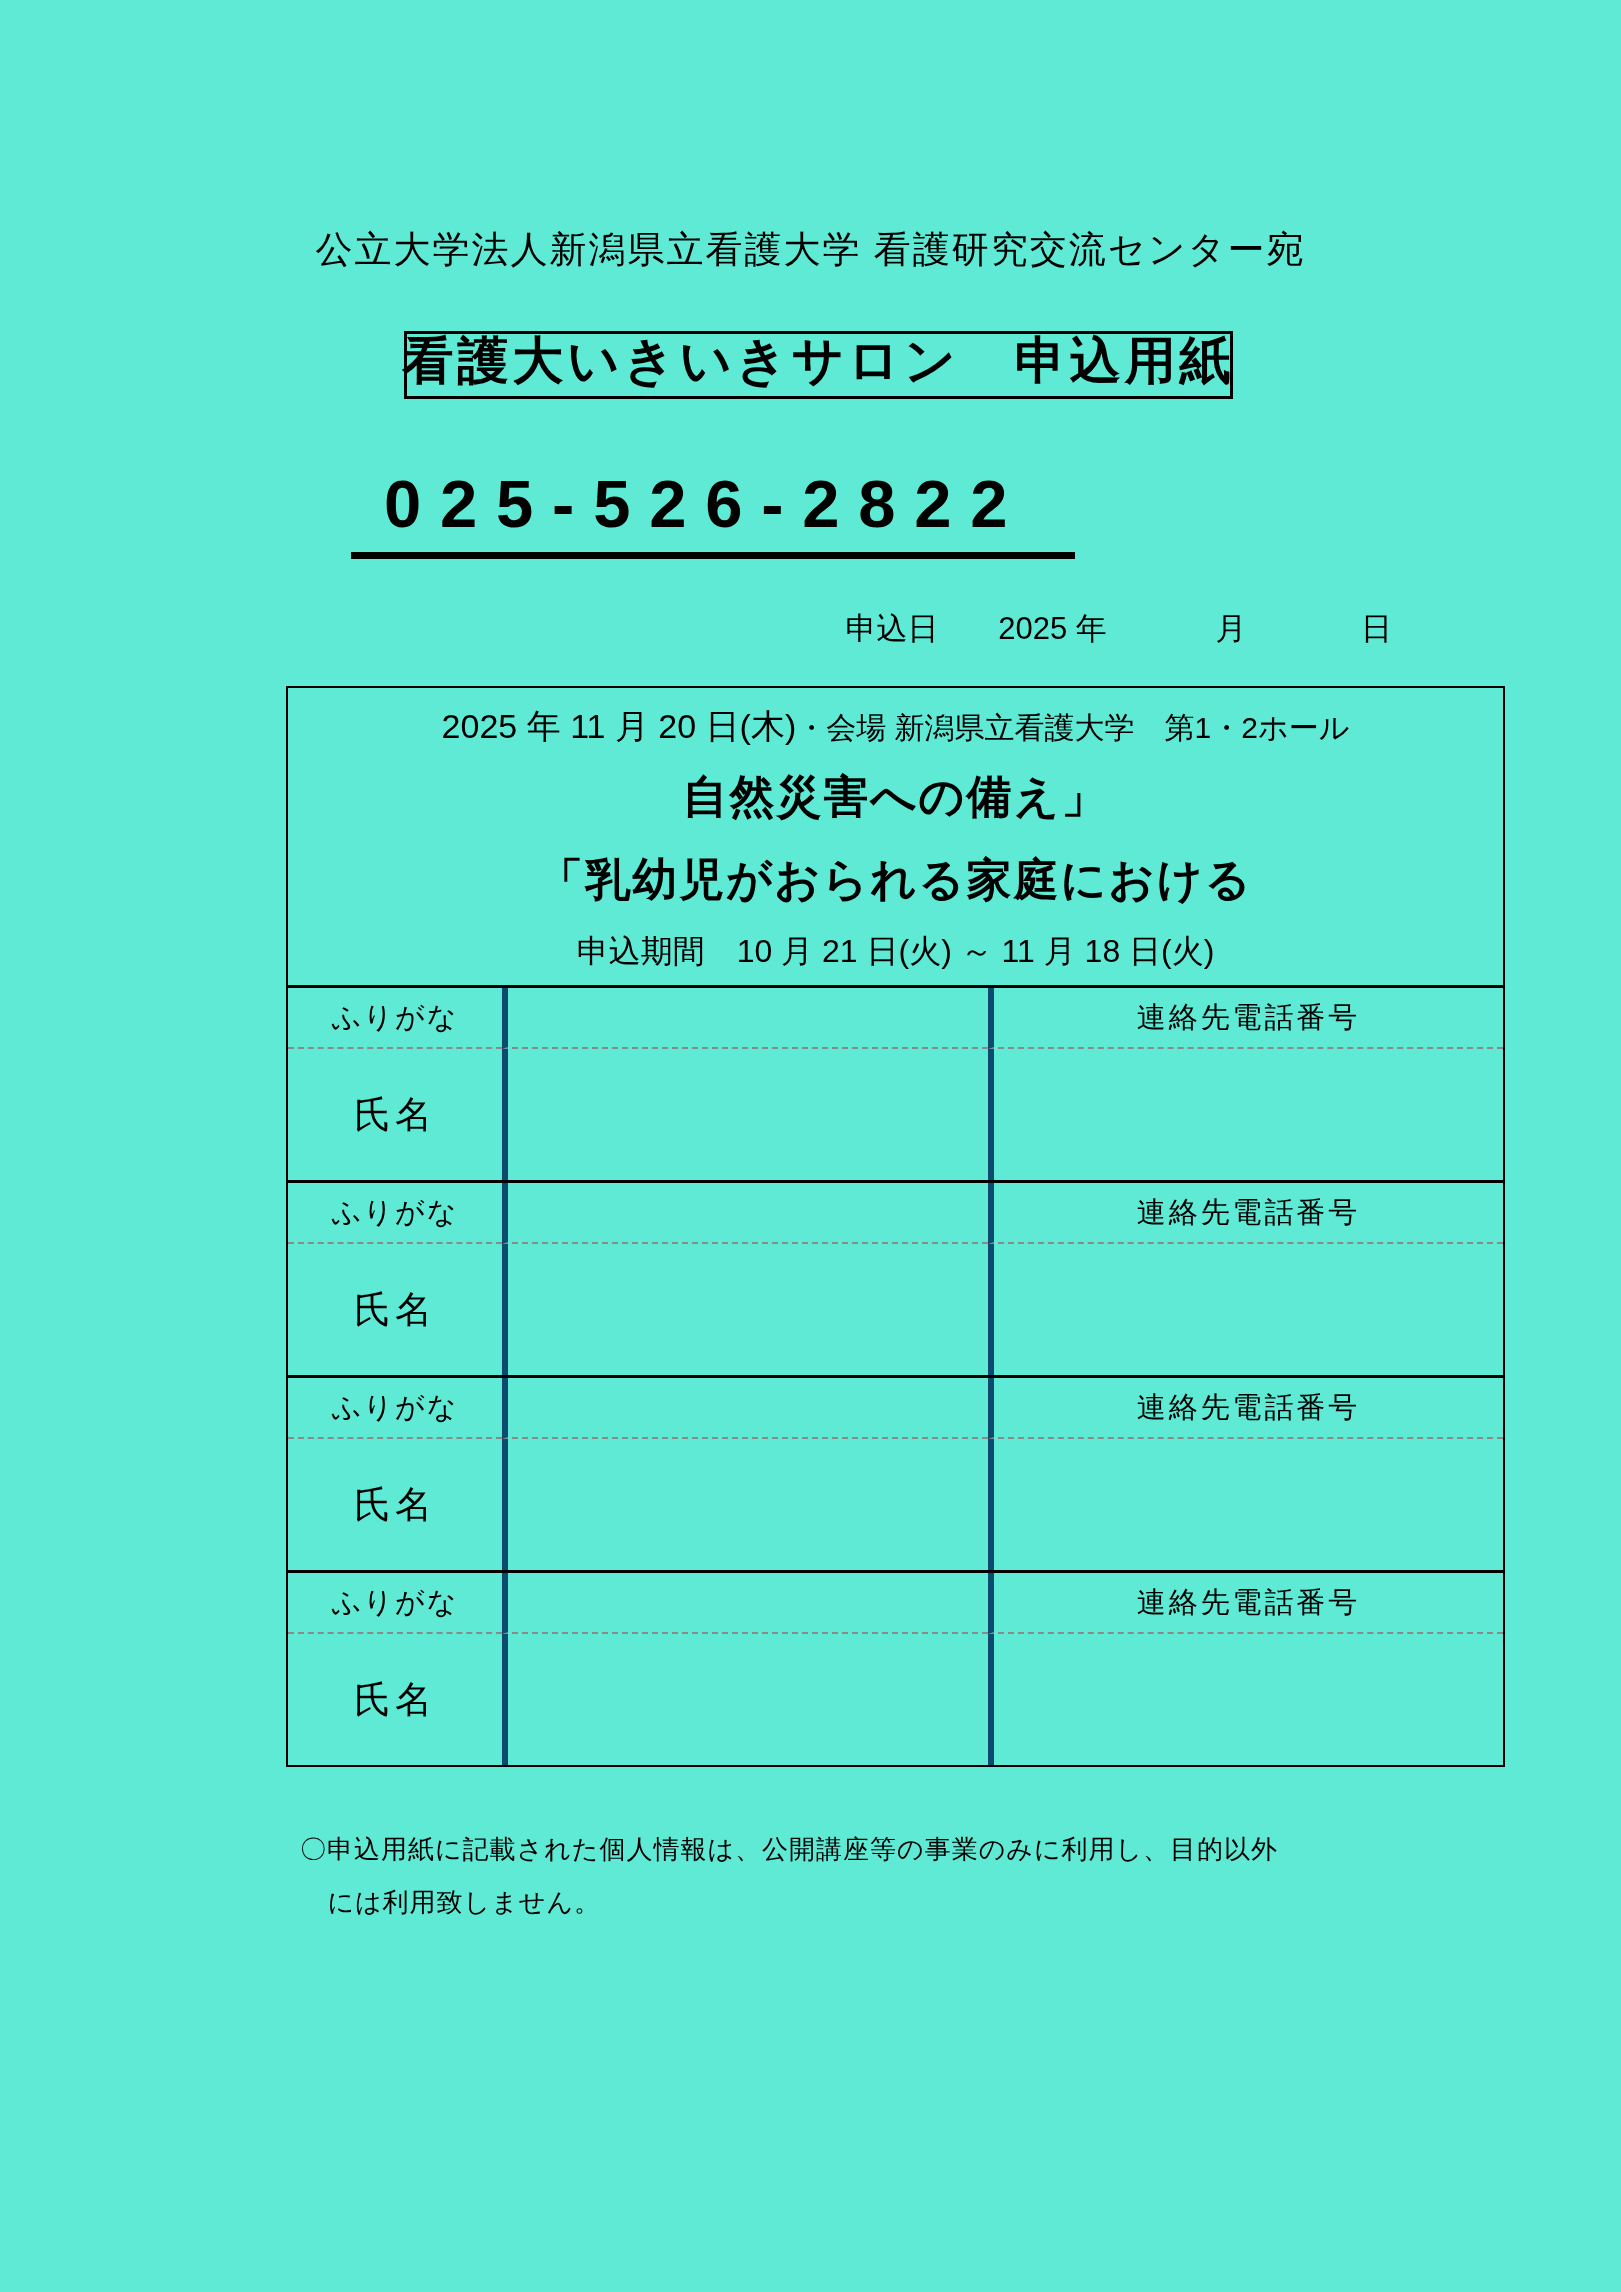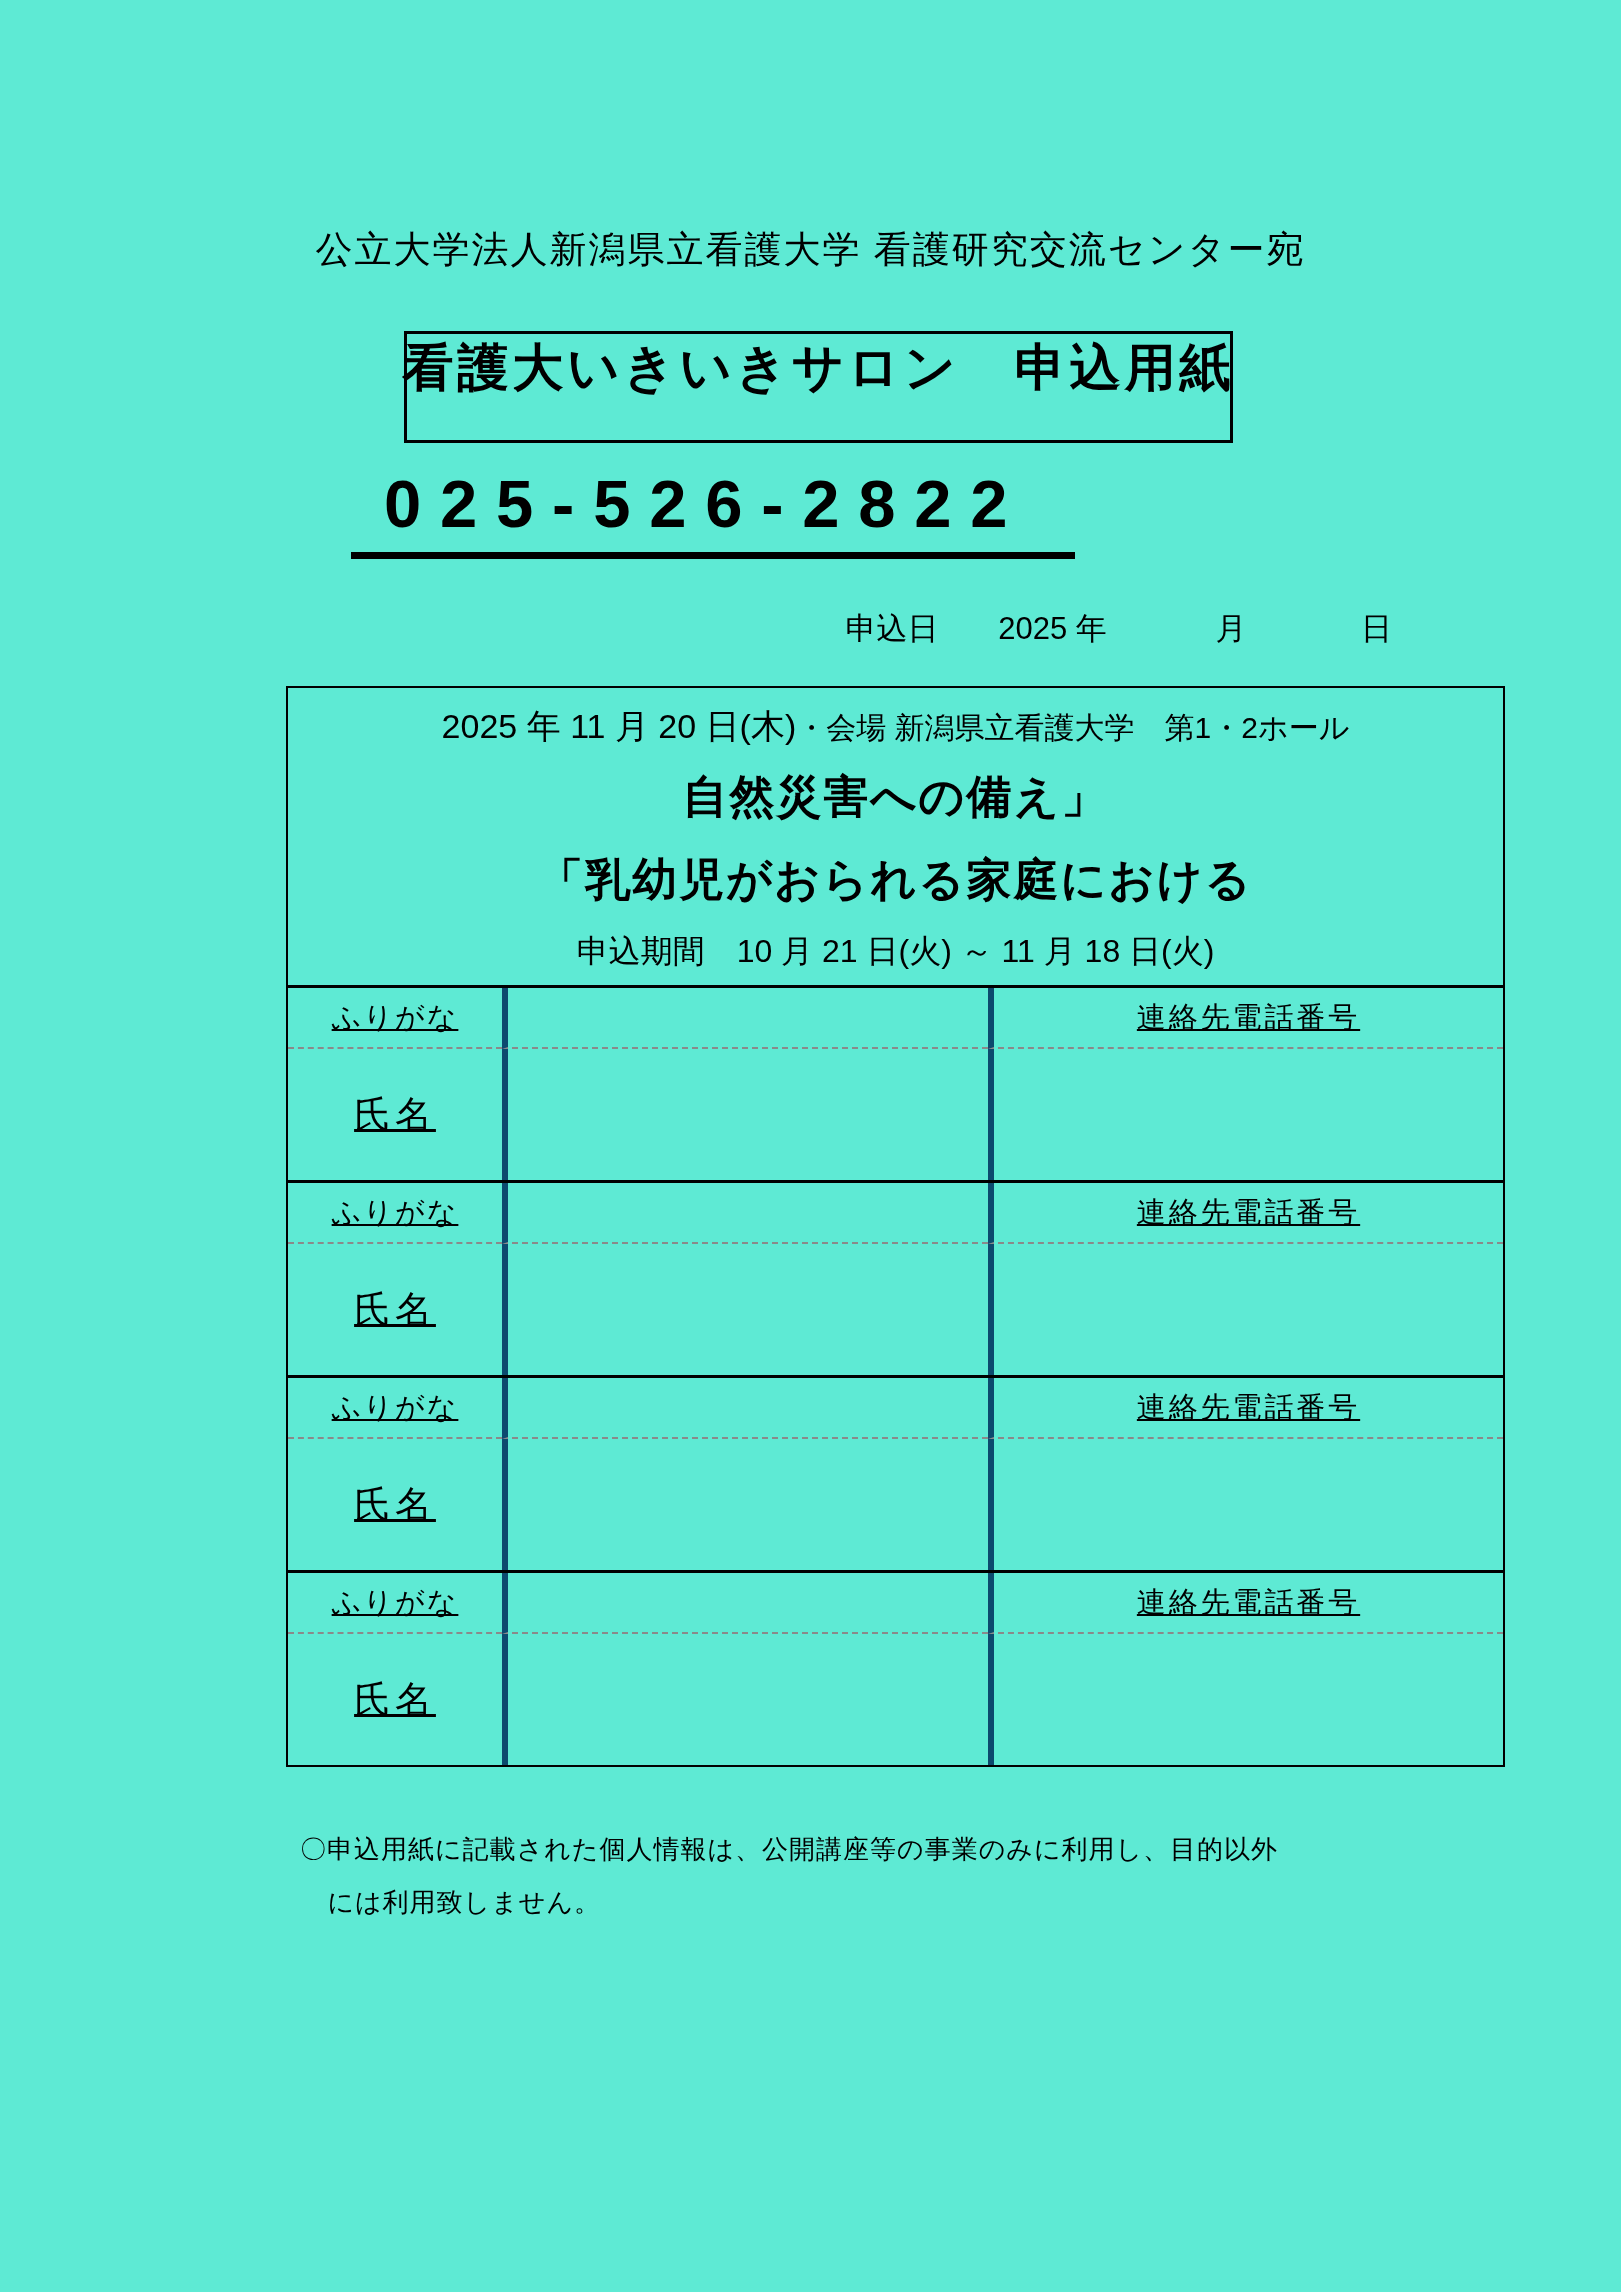--- a/index.html
+++ b/index.html
@@ -15,23 +15,23 @@
   }
   
   .recipient {
     position:absolute; top:225px; left:0; width:100%;
     text-align:center;
     font-size:37px; letter-spacing:2px;
   }
   
   .title-box {
     position:absolute; top:331px; left:404px;
-    width:829px; height:112px;
+    width:829px; height:68px;
     border:3.9px solid #000;
-    display:flex; align-items:flex-start; justify-content:center;
+    display:flex; align-items:flex-end; justify-content:center;
     font-size:51px; font-weight:bold; letter-spacing:3.9px;
     white-space:pre;
   }
   
   .telfax-row {
     position:absolute; top:465px; left:302px;
     display:flex; align-items:flex-end;
   }
   .telfax-label { font-size:43px; letter-spacing:1px; padding-bottom:9.8px; }
   .telfax-number {
@@ -60,21 +60,20 @@
   .date-part    { font-size:34px; }
   .venue-part   { font-size:30px; }
   .event-title  { font-size:45px; font-weight:bold; letter-spacing:2px; line-height:59px; }
   .event-title.l1 { margin-top:23.5px; }
   .event-title.l2 { margin-top:17.6px; }
   .period       { font-size:32px; margin-top:21.6px; line-height:43px; white-space:pre; }
   .applicant-block {
     display:grid;
     grid-template-columns:214px 486px 1fr;
     grid-template-rows:61px 131px;
-    text-decoration:underline;
   }
   .applicant-block + .applicant-block { border-top:3.9px solid #000; }
   .cell { display:flex; align-items:center; justify-content:center; }
   .cell.c2, .cell.c3 { border-left:6px solid #0c4a6e; }
   .cell.r1 { border-bottom:2px dashed #8a8a8a; }
   .furigana-label { font-size:29px; letter-spacing:2px; }
   .phone-label    { font-size:29px; letter-spacing:2.9px; }
   .name-label     { font-size:37px; letter-spacing:3.9px; }
   
   .privacy-note {

